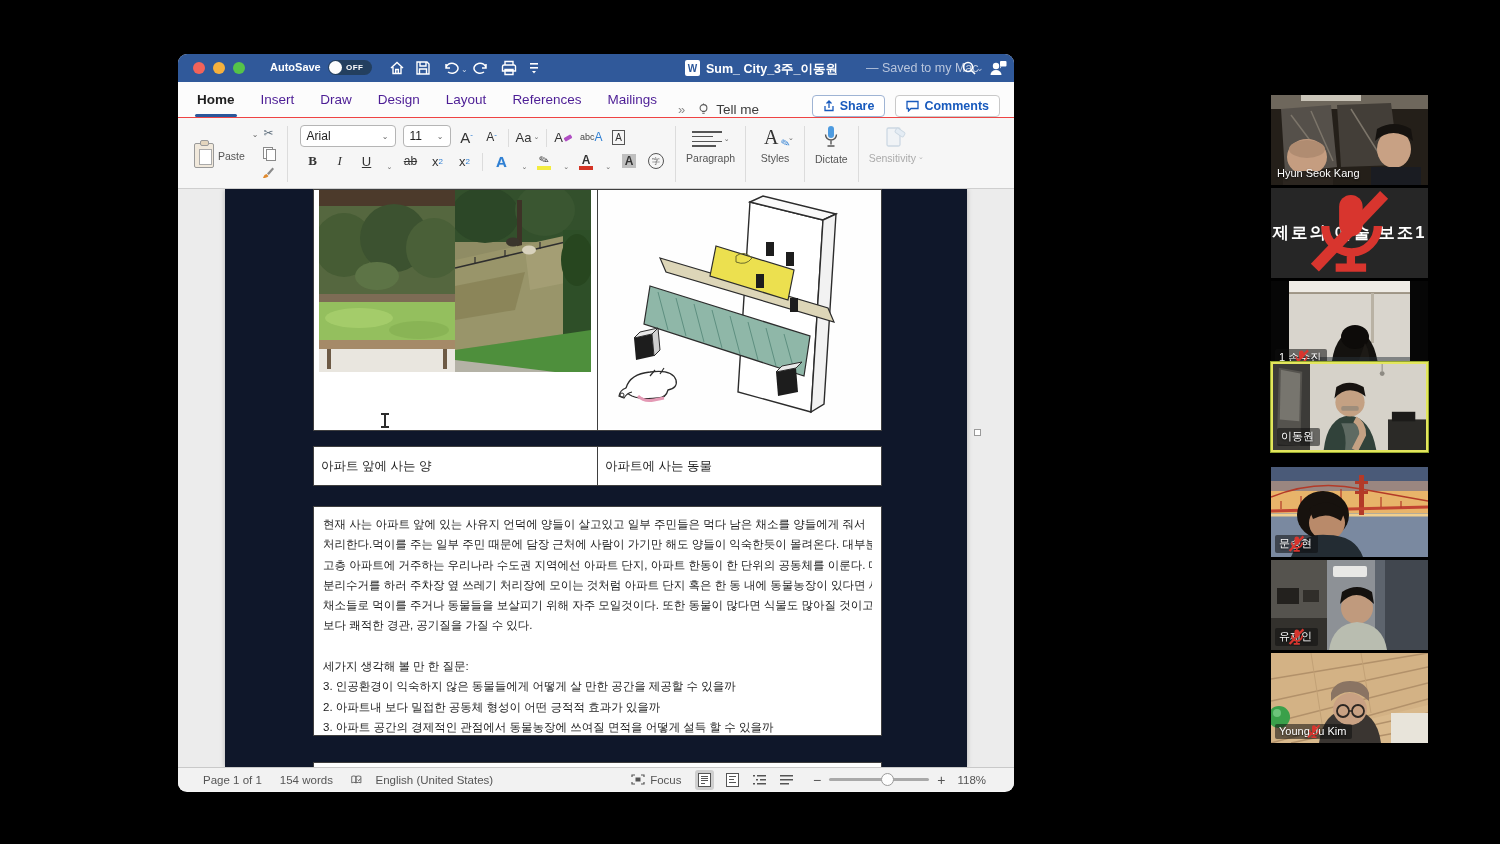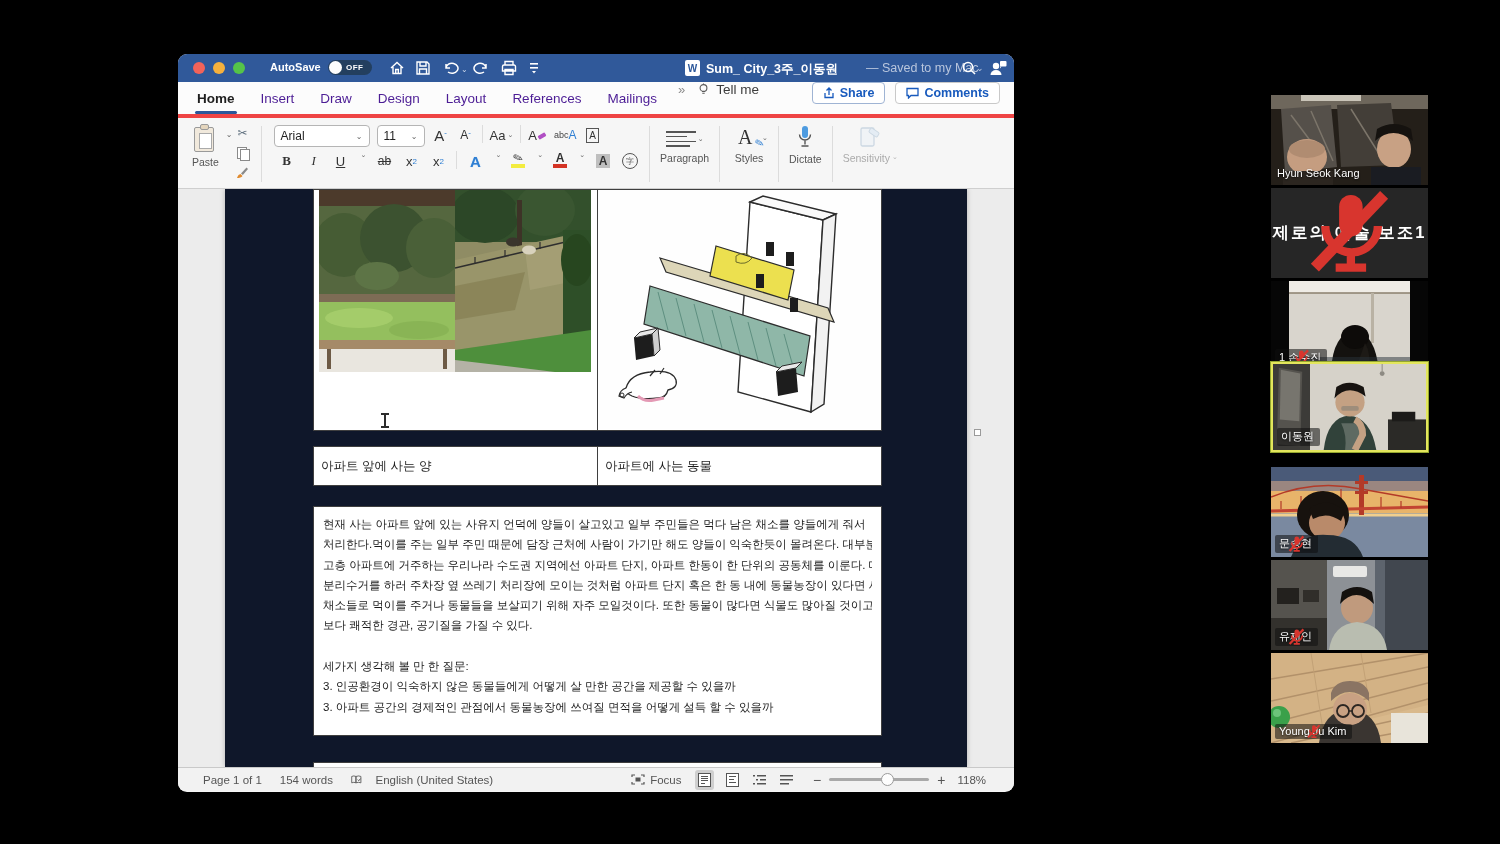--- a/index.html
+++ b/index.html
@@ -20,52 +20,52 @@
   .autosave-state{color:#fff;font-size:8px;font-weight:bold;margin-left:4px;letter-spacing:.5px}
   .tb-icon{position:absolute;top:5px;width:18px;height:18px;color:#fff}
   .tb-icon svg{width:100%;height:100%}
   .tb-caret{position:absolute;top:11px;color:#cfd9ea;font-size:8px}
   .doc-badge{position:absolute;left:507px;top:6px;width:15px;height:16px;background:#fff;border-radius:2px;display:flex;align-items:center;justify-content:center;font-size:10px;font-weight:bold;color:#2b579a}
   .title-text{position:absolute;left:528px;top:7px;font-size:12.5px;font-weight:bold;color:#fff;white-space:nowrap}
   .saved-text{position:absolute;left:688px;top:7px;font-size:12.5px;color:#b9c6dd;white-space:nowrap}
   .saved-caret{position:absolute;left:798px;top:9px;color:#b9c6dd;font-size:9px}
 
   
-  .tabrow{position:relative;height:36px;background:#fcfcfc;border-bottom:4px solid #ef4444;display:flex;align-items:flex-start;padding-left:6px}
+  .tabrow{position:relative;height:36px;background:#fcfcfc;border-bottom:1px solid #ef4444;display:flex;align-items:flex-end;padding-left:6px}
   .tab{position:relative;height:100%;display:flex;align-items:center;padding:0 13px;font-size:13.5px;color:#4c1d95;cursor:default}
   .tab.active{font-weight:bold;color:#1f1f1f}
   .tab.active::after{content:"";position:absolute;left:11px;right:11px;bottom:0;height:3px;background:#2b579a;border-radius:2px}
   .chevrons{color:#8a8a8a;font-size:13px;padding:0 8px;letter-spacing:-2px}
   .tellme{display:flex;align-items:center;gap:6px;font-size:13.5px;color:#3c3c3c;padding:0 6px}
   .bulb{width:13px;height:13px}
   .tabrow-right{margin-left:auto;display:flex;align-items:center;gap:10px;padding-right:14px}
   .btn-share{display:flex;align-items:center;gap:5px;border:1px solid #9fb4d4;background:#fff;border-radius:4px;padding:3px 10px;font-size:12.5px;color:#185abd;font-weight:bold}
   .btn-comments{display:flex;align-items:center;gap:5px;border:1px solid #c9c9c9;background:#fff;border-radius:4px;padding:3px 10px;font-size:12.5px;color:#185abd;font-weight:bold}
 
   
   .toolbar{position:relative;height:71px;background:#f6f6f6;border-bottom:1px solid #cfcfcf;display:flex;align-items:stretch;padding:4px 6px 2px 10px}
   .vdiv{width:1px;background:#dcdcdc;margin:4px 6px}
   .group{display:flex;flex-direction:column;align-items:center;justify-content:flex-start;padding:0 4px}
   .group-label{font-size:10.5px;color:#555;margin-top:2px}
   .group-label.disabled{color:#ababab}
   .paste-wrap{display:flex;padding:0 2px}
-  .paste-col{display:flex;flex-direction:column;align-items:center;padding:2px 4px 0 2px}
+  .paste-col{display:flex;flex-direction:row;align-items:center;padding:2px 4px 0 2px}
   .clip-icon{width:26px;height:30px;position:relative}
   .clip-board{position:absolute;left:2px;top:3px;width:20px;height:25px;border:1.5px solid #9a9a9a;border-radius:2px;background:#f1e9dc}
   .clip-clip{position:absolute;left:8px;top:0;width:9px;height:6px;border:1.5px solid #9a9a9a;border-radius:2px;background:#e4d5bd}
   .clip-page{position:absolute;left:7px;top:9px;width:13px;height:16px;background:#fff;border:1px solid #aaa}
   .mini-col{display:flex;flex-direction:column;justify-content:space-between;padding:3px 2px 6px 2px}
   .mini{width:16px;height:15px;display:flex;align-items:center;justify-content:center;font-size:12px;color:#5a6b7a}
   .copy-ic{position:relative;width:11px;height:12px}
   .copy-ic::before,.copy-ic::after{content:"";position:absolute;width:8px;height:10px;border:1.2px solid #8a8a8a;background:#fff}
   .copy-ic::before{left:0;top:0}
   .copy-ic::after{left:3px;top:2px}
   .brush-ic{width:13px;height:13px}
   .font-group{display:flex;flex-direction:column;gap:4px;padding:3px 4px 0 6px}
-  .font-row{display:flex;align-items:flex-start;gap:7px}
+  .font-row{display:flex;align-items:flex-end;gap:7px}
   .combo{background:#fff;border:1px solid #b5b5b5;border-radius:4px;height:22px;display:flex;align-items:center;padding:0 6px;font-size:12px;color:#222}
   .combo .car{margin-left:auto;font-size:8px;color:#666;padding-left:6px}
   .combo.font-name{width:96px}
   .combo.font-size{width:48px}
   .fmt{font-size:13px;color:#333;display:flex;align-items:center;justify-content:center;min-width:18px;height:20px}
   .sup{font-size:8px;vertical-align:super}
   .sub{font-size:8px;vertical-align:sub}
   .caret-s{font-size:7px;color:#666;margin-left:2px}
   .subdiv{width:1px;height:18px;background:#dcdcdc}
   .boxA{border:1.2px solid #555;font-size:10px;padding:0 2px;line-height:13px}
@@ -473,20 +473,21 @@
       <div class="tbl tbl-body">
         <div>현재 사는 아파트 앞에 있는 사유지 언덕에 양들이 살고있고 일부 주민들은 먹다 남은 채소를 양들에게 줘서</div>
         <div>처리한다.먹이를 주는 일부 주민 때문에 담장 근처에 사람이 가기만 해도 양들이 익숙한듯이 몰려온다. 대부분의 사람들이</div>
         <div>고층 아파트에 거주하는 우리나라 수도권 지역에선 아파트 단지, 아파트 한동이 한 단위의 공동체를 이룬다. 매주 수요일</div>
         <div>분리수거를 하러 주차장 옆 쓰레기 처리장에 모이는 것처럼 아파트 단지 혹은 한 동 내에 동물농장이 있다면 사람들이 버릴</div>
         <div>채소들로 먹이를 주거나 동물들을 보살피기 위해 자주 모일것이다. 또한 동물이 많다면 식물도 많아질 것이고 각 공동체는</div>
         <div>보다 쾌적한 경관, 공기질을 가질 수 있다.</div>
         <div>&nbsp;</div>
         <div>세가지 생각해 볼 만 한 질문:</div>
         <div>3. 인공환경이 익숙하지 않은 동물들에게 어떻게 살 만한 공간을 제공할 수 있을까</div>
+        <div>2. 아파트내 보다 밀접한 공동체 형성이 어떤 긍적적 효과가 있을까</div>
         <div>3. 아파트 공간의 경제적인 관점에서 동물농장에 쓰여질 면적을 어떻게 설득 할 수 있을까</div>
       </div>
 
       <div class="tbl tbl-stub"></div>
     </div>
   </div>
 
   <div class="statusbar">
     <span class="sb-item" style="margin-left:15px">Page 1 of 1</span>
     <span class="sb-item">154 words</span>

